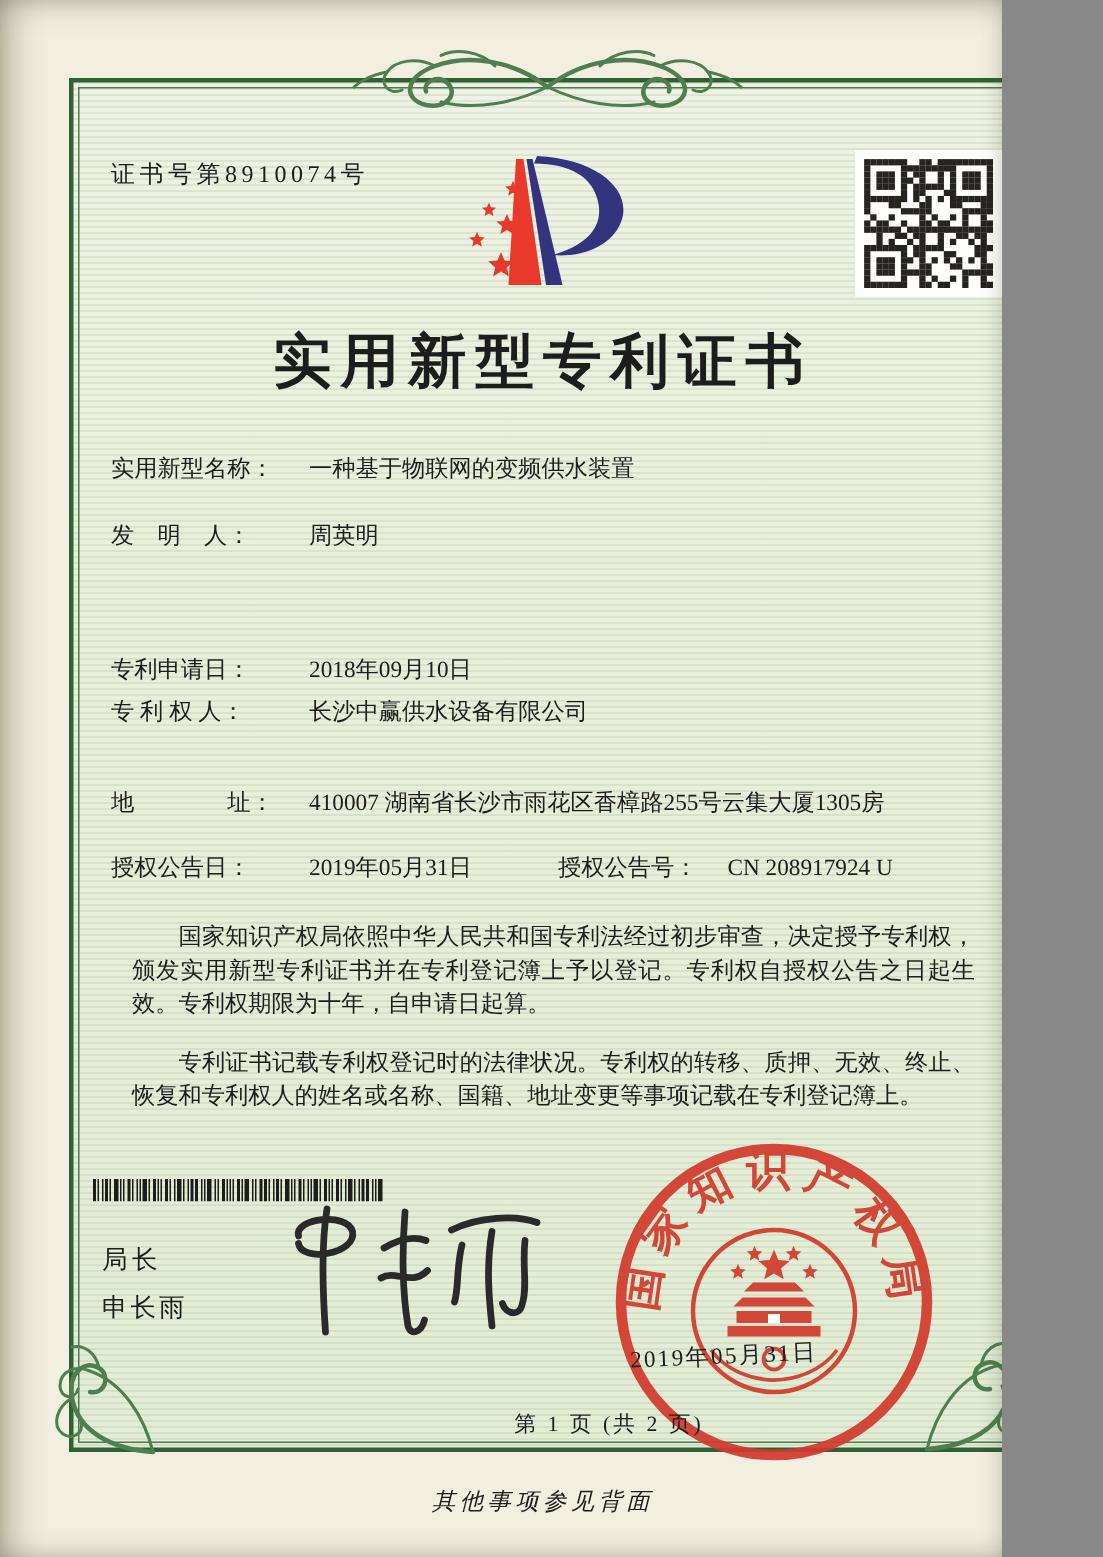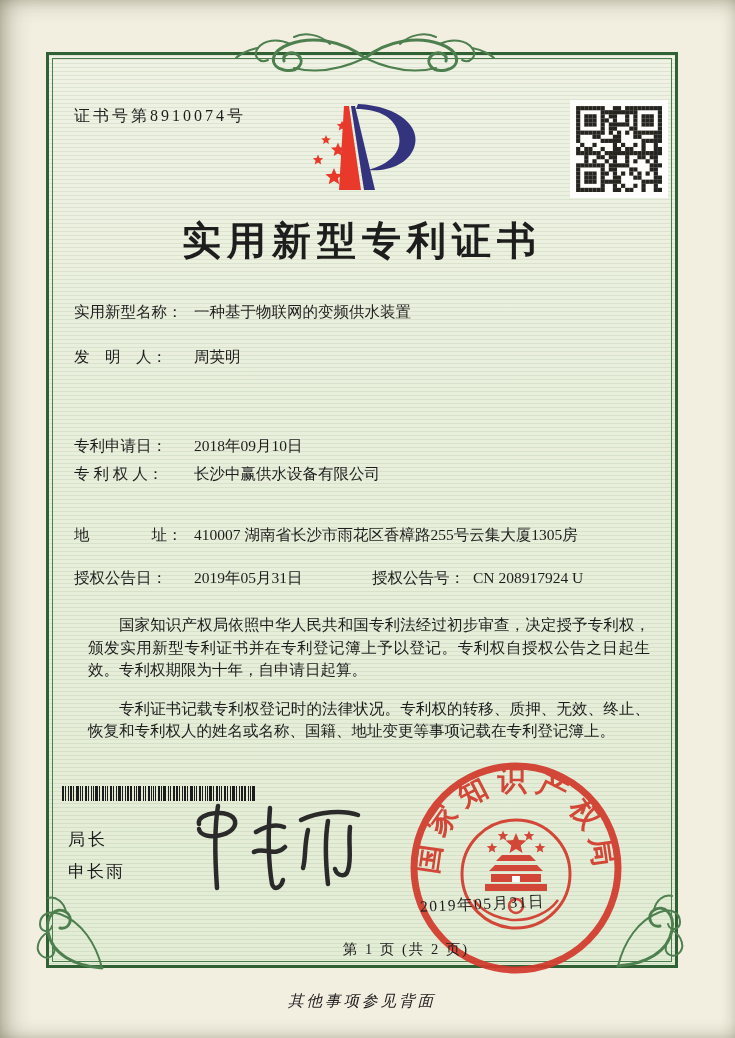--- a/index.html
+++ b/index.html
@@ -3,21 +3,21 @@
 <meta charset="utf-8">
 <style>
   :root{
     --seal-red:#d23b2e;
     --frame-green:#2f6134;
     --logo-blue:#34347e;
     --logo-red:#e8392b;
   }
   html,body{margin:0;padding:0;background:#888;}
   .page{
-    position:relative;width:735px;height:1038px;overflow:hidden;
+    position:relative;width:668px;height:1038px;overflow:hidden;
     background:#f2eee0;
     font-family:"Liberation Serif","DejaVu Serif",serif;color:#1d1d1d;
   }
   .page::after{
     content:"";position:absolute;inset:0;pointer-events:none;z-index:50;
     box-shadow:inset 18px 0 26px -14px rgba(70,70,40,.45), inset -6px 0 18px -10px rgba(70,70,40,.3),
                inset 0 14px 24px -16px rgba(70,70,40,.35), inset 0 -10px 22px -14px rgba(70,70,40,.3);
   }
   .frame{
     position:absolute;left:46px;top:52px;width:632px;height:916px;box-sizing:border-box;
@@ -27,21 +27,21 @@
       linear-gradient(180deg,#eff2e4 0%,#e9efdc 35%,#e3ecd5 100%);
   }
   .frame::before{content:"";position:absolute;inset:3px;border:1px solid #4a7c4e;}
   .abs{position:absolute;}
   .cert-number{left:74px;top:106px;font-size:16px;letter-spacing:3px;}
   .logo{left:292px;top:98px;width:140px;height:98px;}
   .qr{left:570px;top:100px;width:94px;height:94px;background:#fdfdfb;padding:2px;}
   .title{left:46px;top:214px;width:632px;text-align:center;font-size:39px;font-weight:700;letter-spacing:6px;}
   .row{left:74px;font-size:15.5px;white-space:nowrap;}
   .row .lbl{display:inline-block;min-width:118px;}
-  .row .val{margin-left:2px;text-align:right;}
+  .row .val{margin-left:14px;text-align:right;}
   .grant{position:absolute;left:298px;top:0;white-space:nowrap;}
   .grant .lbl{min-width:0;margin-right:6px;}
   .body-text{left:72px;top:598px;width:594px;font-size:15.5px;line-height:22.6px;text-align:justify;}
   .body-text p{margin:16px;text-indent:2em;}
   .barcode{left:62px;top:786px;width:197px;height:15px;}
   .signer-title{left:68px;top:828px;font-size:17px;letter-spacing:3px;}
   .signer-name{left:68px;top:860px;font-size:17px;letter-spacing:2px;}
   .signature{left:186px;top:796px;width:190px;height:104px;}
   .signature path{fill:none;stroke:#2a2a2a;stroke-width:4.5;stroke-linecap:round;stroke-linejoin:round;}
   .seal{left:404px;top:756px;width:224px;height:224px;opacity:.93;}

